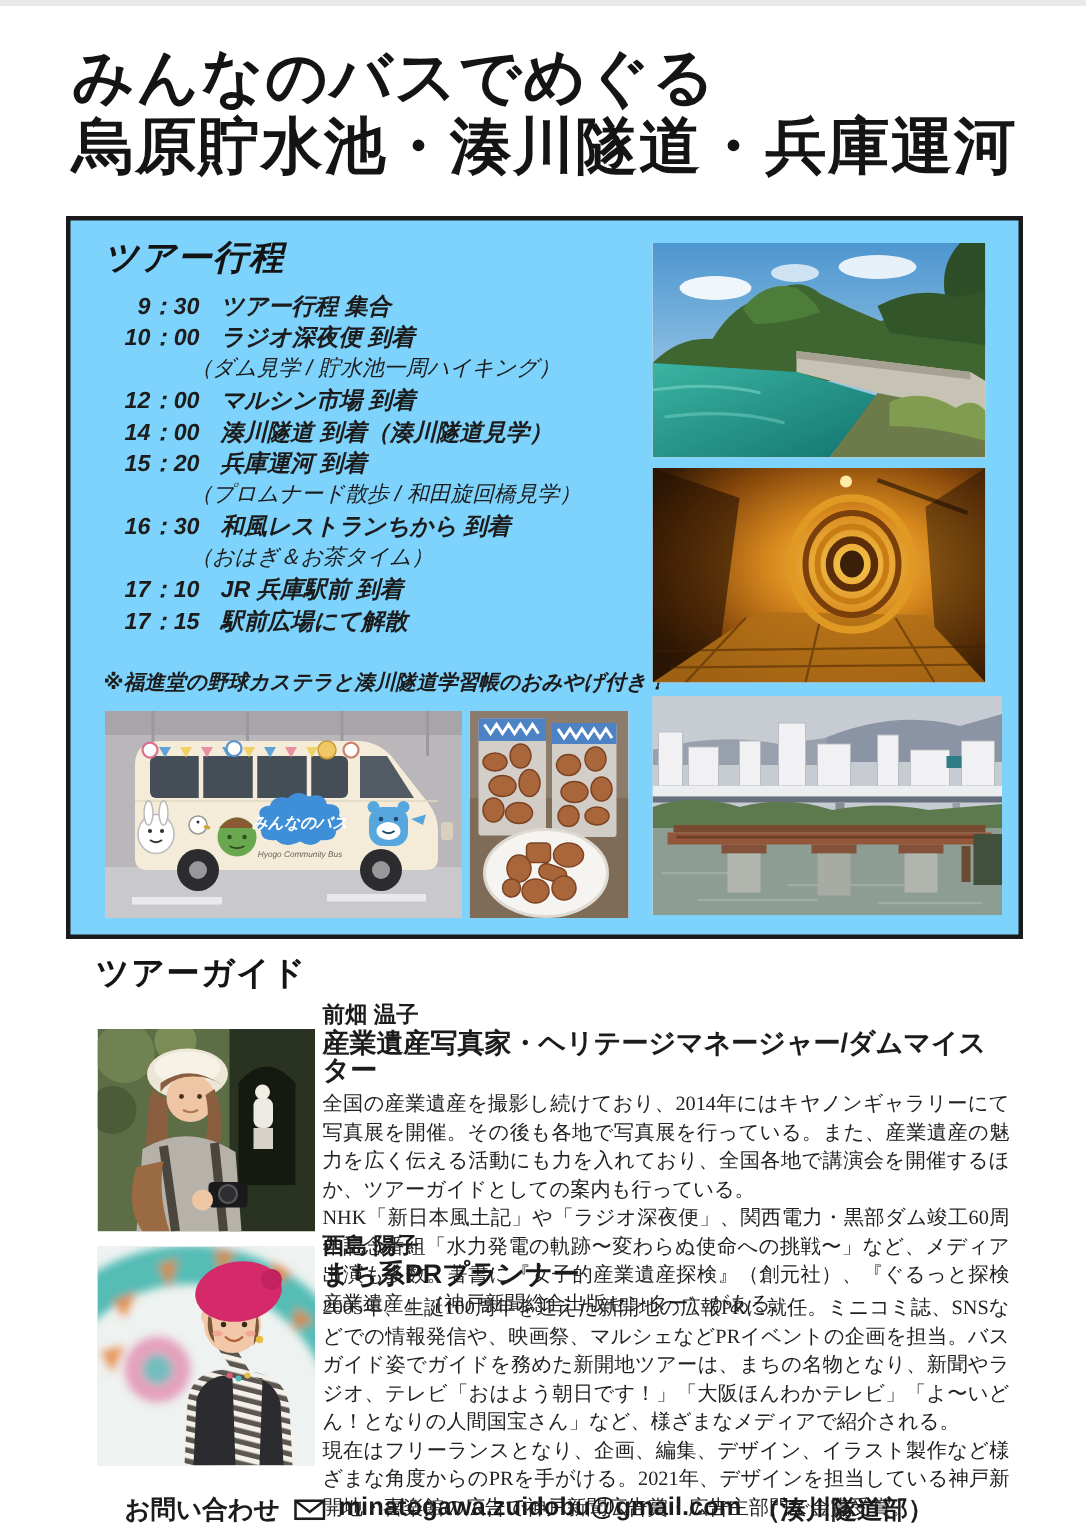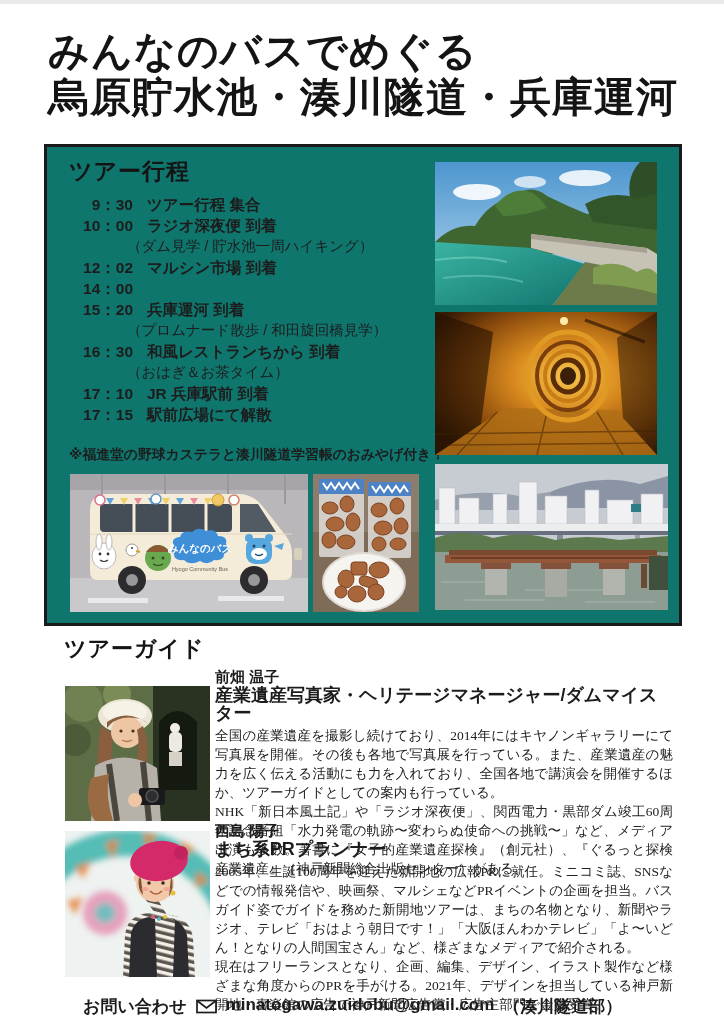--- a/index.html
+++ b/index.html
@@ -11,21 +11,21 @@
 
   .title {
     position:absolute; left:48px; top:24px;
     font-family:"Liberation Serif","DejaVu Serif",serif;
     font-weight:bold; font-size:41px; line-height:46px; letter-spacing:1px;
     color:#141414; white-space:nowrap;
   }
 
   .tour-box {
     position:absolute; left:44px; top:140px; width:632px; height:476px;
-    border:3px solid #1a1a1a; background:#0f766e;
+    border:3px solid #1a1a1a; background:#7dd3fc;font-style:italic;
   }
   .box-heading {
     position:absolute; left:22px; top:9px;
     font-family:"Liberation Serif","DejaVu Serif",serif;
     font-weight:bold; font-size:23px; letter-spacing:1px; color:#141414;
   }
   .itinerary { position:absolute; left:28px; top:47px; width:340px; }
   .it-row { display:flex; height:21px; line-height:21px; font-size:15.5px; font-weight:bold; white-space:nowrap; }
   .it-time { width:58px; text-align:right; }
   .it-text { margin-left:14px; }
@@ -82,25 +82,26 @@
       <div class="it-row">
         <span class="it-time">9：30</span>
         <span class="it-text">ツアー行程 集合</span>
       </div>
       <div class="it-row">
         <span class="it-time">10：00</span>
         <span class="it-text">ラジオ深夜便 到着</span>
       </div>
       <div class="it-note">（ダム見学 / 貯水池一周ハイキング）</div>
       <div class="it-row">
-        <span class="it-time">12：02</span>
+        <span class="it-time">12：00</span>
         <span class="it-text">マルシン市場 到着</span>
       </div>
       <div class="it-row">
         <span class="it-time">14：00</span>
+        <span class="it-text">湊川隧道 到着（湊川隧道見学）</span>
       </div>
       <div class="it-row">
         <span class="it-time">15：20</span>
         <span class="it-text">兵庫運河 到着</span>
       </div>
       <div class="it-note">（プロムナード散歩 / 和田旋回橋見学）</div>
       <div class="it-row">
         <span class="it-time">16：30</span>
         <span class="it-text">和風レストランちから 到着</span>
       </div>

